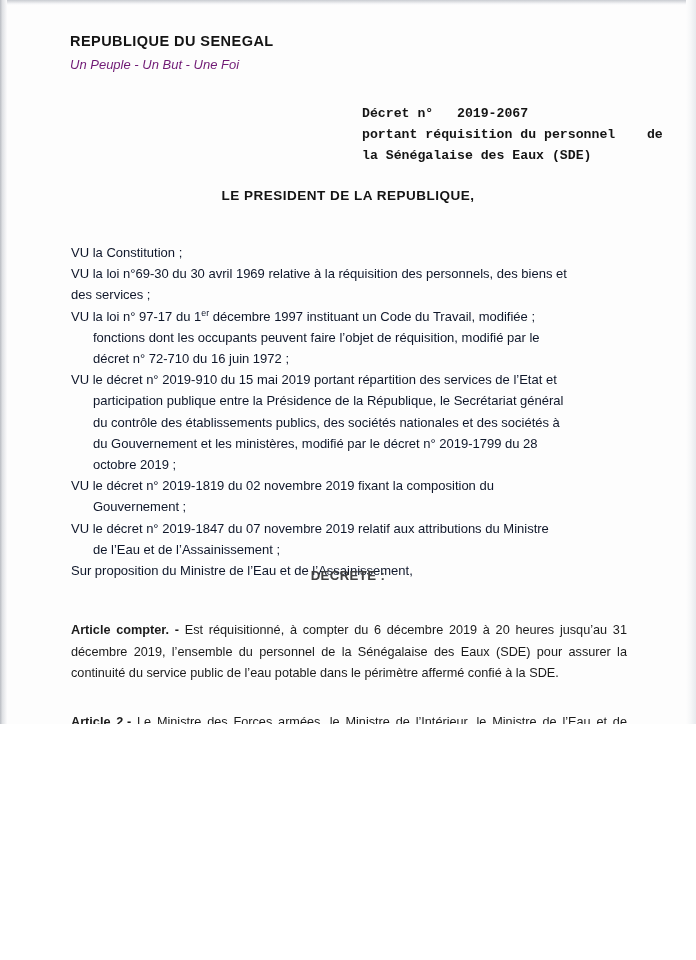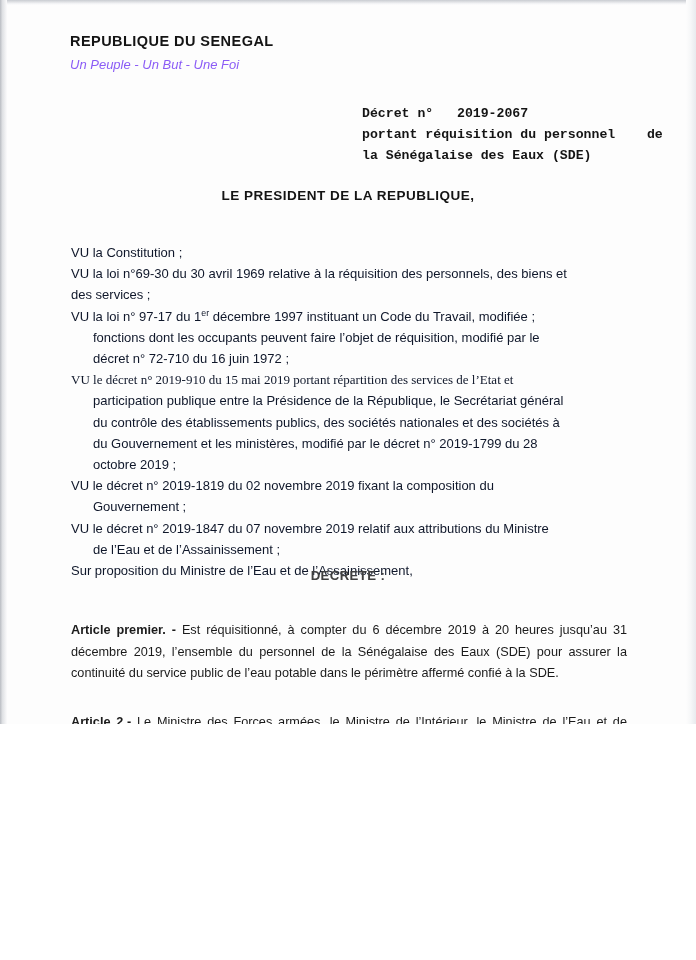--- a/index.html
+++ b/index.html
@@ -55,21 +55,21 @@
     font-size: 14.5px;
     font-weight: bold;
     letter-spacing: 0.45px;
     color: #141414;
   }
   .motto {
     position: absolute;
     left: 70px; top: 57px;
     font-size: 13px;
     font-style: italic;
-    color: #8b5cf6;
+    color: #701a75;
   }
 
   
   .decree-block {
     position: absolute;
     left: 362px; top: 103px;
     width: 300px;
     font-size: 13.2px;
     font-weight: bold;
     line-height: 21px;
@@ -194,21 +194,21 @@
           <span class="cont flush">des services ;</span>
         </div>
         <div class="vu-item">
           <span style="display: block;">VU la loi n° 97-17  du 1<sup>er</sup> décembre 1997 instituant un Code du Travail, modifiée ;</span>
         </div>
         <div class="vu-item">
           <span class="cont">fonctions dont les occupants peuvent faire l’objet de réquisition, modifié par le</span>
           <span class="cont">décret n° 72-710  du 16 juin 1972 ;</span>
         </div>
         <div class="vu-item">
-          <span style="display: block; font-family: Liberation Serif, serif;">VU le décret n° 2019-910 du 15 mai 2019 portant répartition des services de l’Etat et</span>
+          <span style="display: block;">VU le décret n° 2019-910 du 15 mai 2019 portant répartition des services de l’Etat et</span>
           <span class="cont">participation publique entre la Présidence de la République, le Secrétariat général</span>
           <span class="cont">du contrôle des établissements publics, des sociétés nationales et des sociétés à</span>
           <span class="cont">du Gouvernement et les ministères, modifié par le décret n° 2019-1799 du 28</span>
           <span class="cont">octobre 2019 ;</span>
         </div>
         <div class="vu-item">
           <span style="display: block;">VU le décret n° 2019-1819 du 02 novembre 2019 fixant la composition du</span>
           <span class="cont">Gouvernement ;</span>
         </div>
         <div class="vu-item">
@@ -216,21 +216,21 @@
           <span class="cont">de l’Eau et de l’Assainissement ;</span>
         </div>
         <div class="vu-item">
           <span style="display: block;">Sur proposition du Ministre de l’Eau et de l’Assainissement,</span>
         </div>
       </div>
 
     <div class="decrete">DECRETE :</div>
 
     <div class="article article-1">
-      <span class="art-label">Article premier. -</span><span>  Est réquisitionné, à compter du 6 décembre 2019 à 20 heures jusqu’au 31 décembre 2019, l’ensemble du personnel de la Sénégalaise des Eaux (SDE) pour assurer la continuité du service public de l’eau potable dans le périmètre affermé confié à la SDE.</span>
+      <span class="art-label">Article compter. -</span><span>  Est réquisitionné, à compter du 6 décembre 2019 à 20 heures jusqu’au 31 décembre 2019, l’ensemble du personnel de la Sénégalaise des Eaux (SDE) pour assurer la continuité du service public de l’eau potable dans le périmètre affermé confié à la SDE.</span>
     </div>
 
     <div class="article article-2">
       <span class="art-label">Article 2.-</span><span> Le Ministre des Forces armées, le Ministre de l’Intérieur, le Ministre de l’Eau et de l’Assainissement, le Ministre du Travail, du Dialogue social, et des Relations avec les Institutions sont chargés, chacun en ce qui le concerne, de l’exécution du présent décret qui sera publié au Journal officiel.</span>
     </div>
 
     <svg class="signature" viewBox="0 0 370 198">
       <g fill="none" stroke="#82a9cd" stroke-width="1.5" stroke-linecap="round" stroke-linejoin="round" opacity="0.92">
         <path d="M78 10 C62 30, 58 58, 68 76 C76 90, 92 92, 98 80"></path>
         <path d="M92 8 C90 40, 88 74, 90 96 C91 108, 94 112, 98 108"></path>

